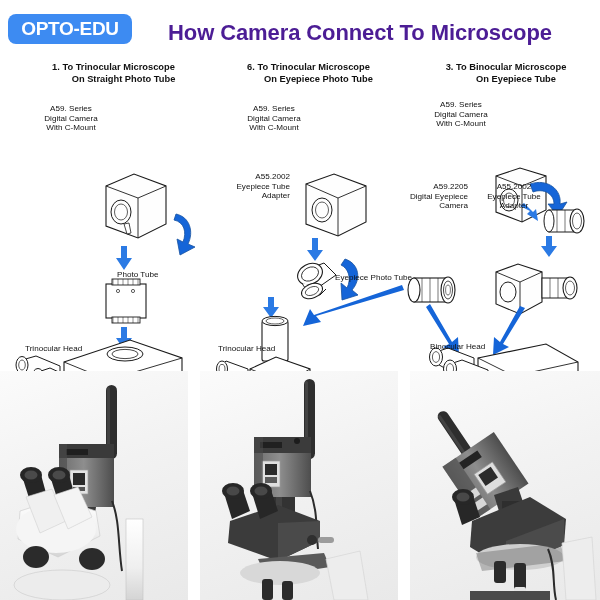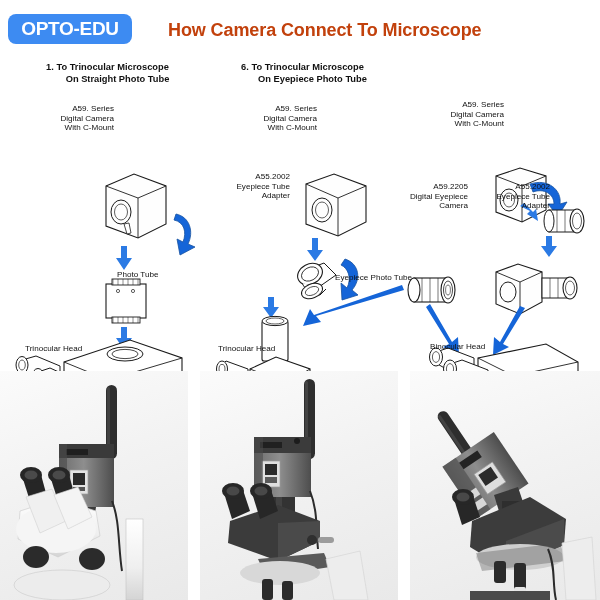--- a/index.html
+++ b/index.html
@@ -17,43 +17,43 @@
     position:absolute;left:8px;top:14px;width:124px;height:30px;
     background:#3d8bf2;border-radius:8px;
     display:flex;align-items:center;justify-content:center;
   }
   .logo-text{
     color:#ffffff;font-weight:bold;font-size:19px;letter-spacing:-0.3px;
     font-family:"Liberation Sans","DejaVu Sans",sans-serif;
   }
   .header-title{
     position:absolute;left:168px;top:20px;width:400px;
-    color:#c2410c;font-weight:bold;font-size:18px;letter-spacing:-0.1px;
+    color:#4c1d95;font-weight:bold;font-size:22px;letter-spacing:-0.1px;
   }
 
   
   .diagram{position:absolute;left:0;top:54px;width:600px;height:316px;background:#fff;}
   .panel{position:absolute;top:0;height:316px;}
   .panel.p1{left:0;width:205px;}
   .panel.p2{left:205px;width:185px;}
   .panel.p3{left:390px;width:210px;}
 
   .panel-title{
-    position:absolute;top:8px;left:5px;width:100%;
+    position:absolute;top:8px;left:11px;width:100%;
     text-align:center;font-size:9.3px;font-weight:bold;line-height:11.5px;
     color:#111;
   }
   .panel-title .ln2{display:block;padding-left:20px;}
 
   .lbl{
     position:absolute;font-size:8.1px;line-height:9.6px;color:#111;
     white-space:pre-line;
   }
   .lbl.r{text-align:right;}
-  .lbl.c{text-align:right;}
+  .lbl.c{text-align:center;}
   .lbl.l{text-align:left;}
 
   
   .art{position:absolute;left:0;top:0;width:600px;height:316px;overflow:visible;}
 
   
   .photos{position:absolute;left:0;top:371px;width:600px;height:229px;background:#fff;}
   .photo{position:absolute;top:0;height:229px;background:#f3f3f3;overflow:hidden;}
   .photo.ph1{left:0;width:188px;}
   .photo.ph2{left:200px;width:198px;}
@@ -81,20 +81,26 @@
     <div class="panel p1">
       <div class="panel-title">
         <span>1. To Trinocular Microscope</span>
         <span class="ln2">On Straight Photo Tube</span>
       </div>
     </div>
     <div class="panel p2">
       <div class="panel-title">
         <span>6. To Trinocular Microscope</span>
         <span class="ln2">On Eyepiece Photo Tube</span>
+      </div>
+    </div>
+    <div class="panel p3">
+      <div class="panel-title">
+        <span>3. To Binocular Microscope</span>
+        <span class="ln2">On Eyepiece Tube</span>
       </div>
     </div>
 
     <svg class="art" viewBox="0 0 600 316">
       <defs>
         <marker id="ah" viewBox="0 0 10 10" refX="8" refY="5" markerWidth="5.5" markerHeight="5.5" orient="auto">
           <path d="M0,0 L10,5 L0,10 z" fill="#1565d8"></path>
         </marker>
         <g id="camBody">
           <path d="M0,8 L30,0 L52,10 L52,44 L24,56 L0,46 Z" fill="#fdfdfd" stroke="#1b1b1b" stroke-width="1"></path>

